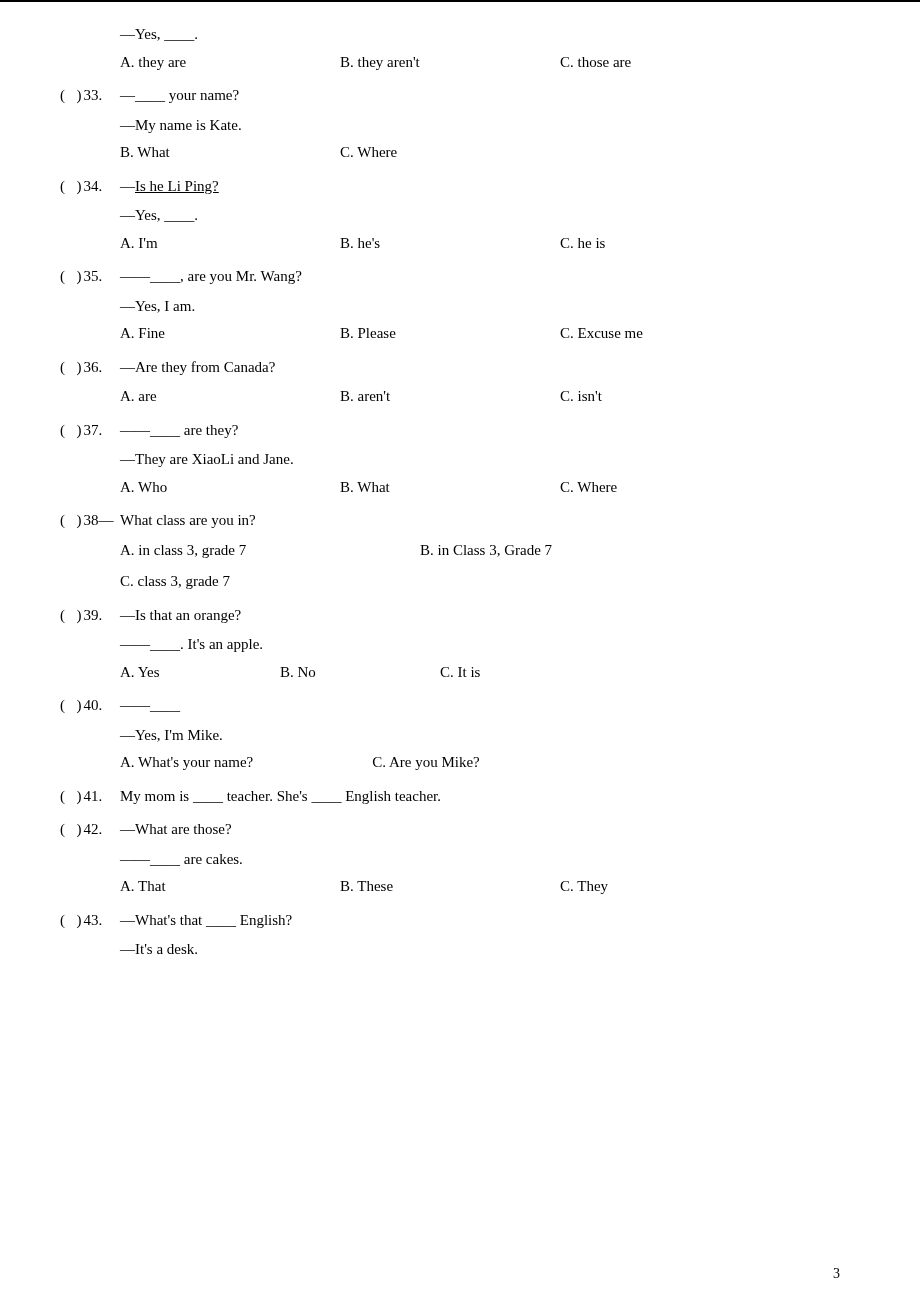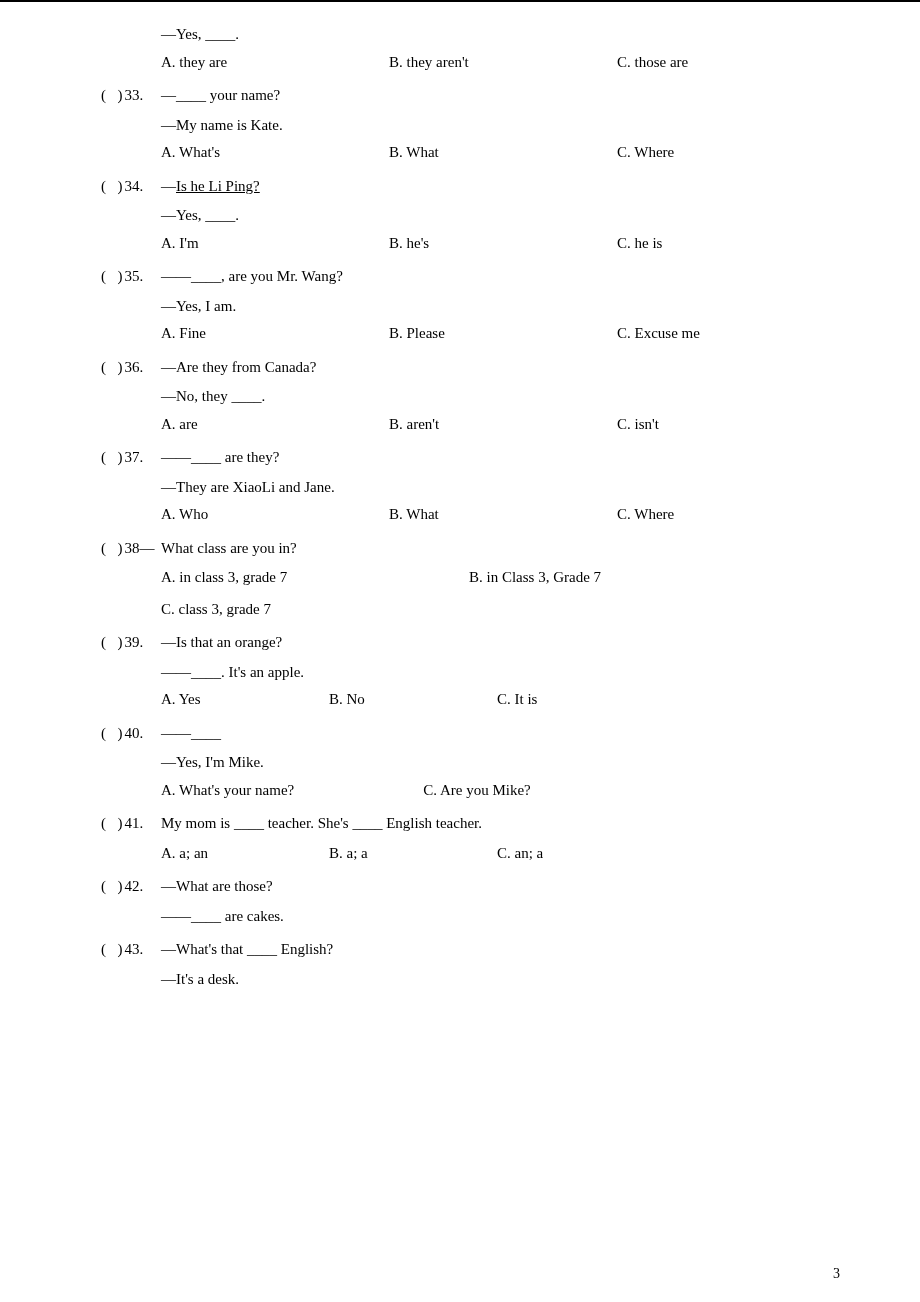--- a/index.html
+++ b/index.html
@@ -16,21 +16,21 @@
       min-height: 1302px;
       padding: 0;
     }
     .top-border {
       width: 100%;
       height: 2px;
       background: #000;
       margin-bottom: 10px;
     }
     .page-content {
-      padding: 10px 80px 40px 101px;
+      padding: 10px 80px 40px 60px;
     }
     .question-block {
       margin-bottom: 8px;
     }
     .question-line {
       display: flex;
       align-items: flex-start;
       margin-bottom: 4px;
       line-height: 1.7;
     }
@@ -47,21 +47,21 @@
       line-height: 1.7;
     }
     .sub-line {
       margin-left: 60px;
       line-height: 1.7;
       margin-bottom: 2px;
     }
     .options-line {
       margin-left: 60px;
       display: flex;
-      gap: 8px;
+      gap: 0px;
       line-height: 1.7;
       margin-bottom: 6px;
       flex-wrap: wrap;
     }
     .option {
       min-width: 220px;
       line-height: 1.7;
     }
     .option-wide {
       min-width: 300px;
@@ -92,21 +92,20 @@
     </div>
   </div>
 
   <div class="question-block">
     <div class="question-line">
       <span class="paren-num"><span class="paren">(</span>&nbsp;&nbsp;<span class="paren">)</span>33.</span>
       <span class="q-text">—____ your name?</span>
     </div>
     <div class="sub-line">—My name is Kate.</div>
     <div class="options-line">
-      <span class="option">A.  What's</span>
       <span class="option">B.  What</span>
       <span class="option">C.  Where</span>
     </div>
   </div>
 
   <div class="question-block">
     <div class="question-line">
       <span class="paren-num"><span class="paren">(</span>&nbsp;&nbsp;<span class="paren">)</span>34.</span>
       <span class="q-text">—<span style="text-decoration:underline;text-decoration-color:#000;">Is he Li Ping?</span></span>
     </div>
@@ -129,21 +128,20 @@
       <span class="option">B.  Please</span>
       <span class="option">C.  Excuse me</span>
     </div>
   </div>
 
   <div class="question-block">
     <div class="question-line">
       <span class="paren-num"><span class="paren">(</span>&nbsp;&nbsp;<span class="paren">)</span>36.</span>
       <span class="q-text">—Are they from Canada?</span>
     </div>
-    <div class="sub-line">—No, they ____.</div>
     <div class="options-line">
       <span class="option">A.  are</span>
       <span class="option">B.  aren't</span>
       <span class="option">C.  isn't</span>
     </div>
   </div>
 
   <div class="question-block">
     <div class="question-line">
       <span class="paren-num"><span class="paren">(</span>&nbsp;&nbsp;<span class="paren">)</span>37.</span>
@@ -183,44 +181,44 @@
       <span class="option option-narrow">C.  It is</span>
     </div>
   </div>
 
   <div class="question-block">
     <div class="question-line">
       <span class="paren-num"><span class="paren">(</span>&nbsp;&nbsp;<span class="paren">)</span>40.</span>
       <span class="q-text">——____</span>
     </div>
     <div class="sub-line">—Yes, I'm Mike.</div>
-    <div class="options-line" style="gap:16px;">
+    <div class="options-line" style="gap:6px;">
       <span class="option" style="min-width:200px;">A.  What's your name?</span>
       <span class="option" style="min-width:200px;text-align:center;">C.  Are you Mike?</span>
     </div>
   </div>
 
   <div class="question-block">
     <div class="question-line">
       <span class="paren-num"><span class="paren">(</span>&nbsp;&nbsp;<span class="paren">)</span>41.</span>
       <span class="q-text">My mom is ____ teacher. She's ____ English teacher.</span>
     </div>
-    <div class="options-line">
-      <span class="option option-narrow">A.  a; an</span>
-      <span class="option option-narrow">B.  a; a</span>
-      <span class="option option-narrow">C.  an; a</span>
-    </div>
   </div>
 
   <div class="question-block">
     <div class="question-line">
       <span class="paren-num"><span class="paren">(</span>&nbsp;&nbsp;<span class="paren">)</span>42.</span>
       <span class="q-text">—What are those?</span>
     </div>
     <div class="sub-line">——____ are cakes.</div>
+    <div class="options-line">
+      <span class="option">A.  That</span>
+      <span class="option">B.  These</span>
+      <span class="option">C.  They</span>
+    </div>
   </div>
 
   <div class="question-block">
     <div class="question-line">
       <span class="paren-num"><span class="paren">(</span>&nbsp;&nbsp;<span class="paren">)</span>43.</span>
       <span class="q-text">—What's that ____ English?</span>
     </div>
     <div class="sub-line">—It's a desk.</div>
   </div>
 

